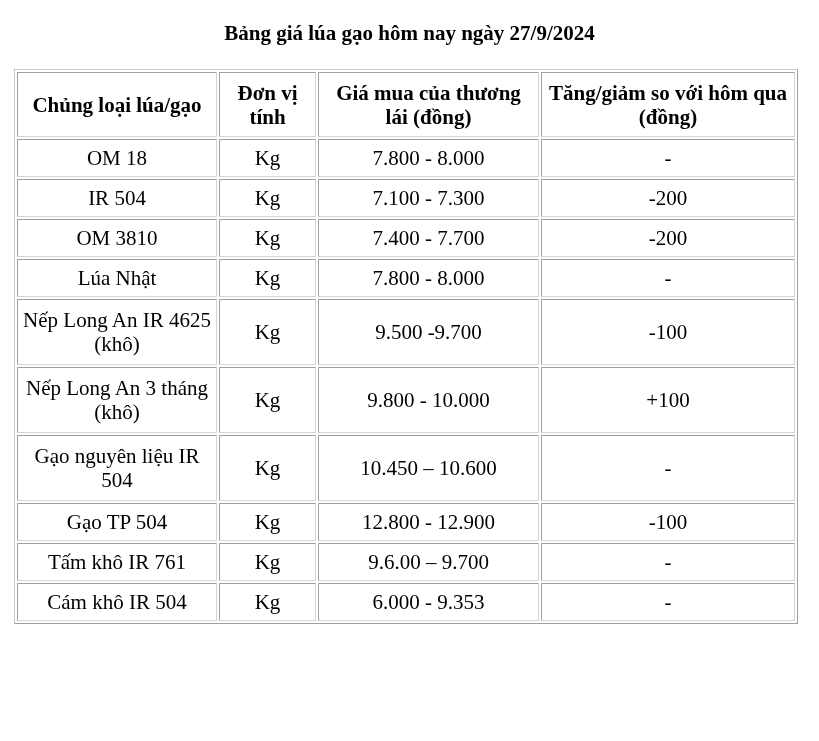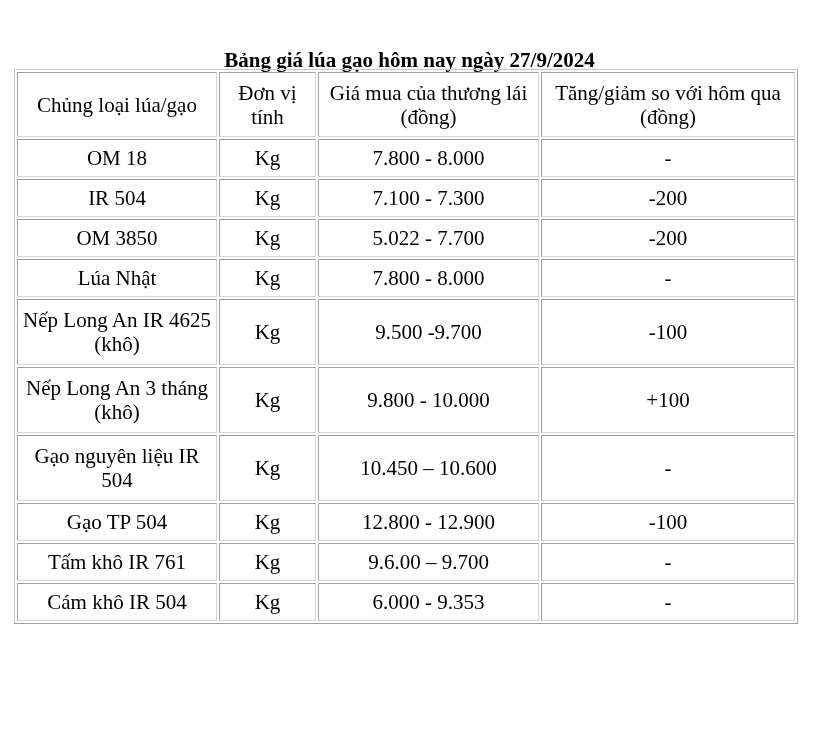--- a/index.html
+++ b/index.html
@@ -17,21 +17,20 @@
     }
     .title {
       position: absolute;
       left: 0;
       top: 18px;
       width: 819px;
       text-align: center;
       font-weight: bold;
       font-size: 21px;
       line-height: 30px;
-      margin-top: 27px;
     }
     table.price-table {
       position: absolute;
       left: 14px;
       top: 69px;
       width: 780px;
       border-collapse: separate;
       border-spacing: 2px;
       border: 1px solid #a0a0a0;
       border-top-color: #c8c8c8;
@@ -42,21 +41,21 @@
       border: 1px solid #a0a0a0;
       border-bottom-color: #d4d4d4;
       border-right-color: #d4d4d4;
       text-align: center;
       vertical-align: middle;
       padding: 0 4px;
       font-size: 21px;
       line-height: 24px;
     }
     table.price-table th {
-      font-weight: normal;
+      font-weight: bold;
       height: 63px;
     }
     col.c1 { width: 200px; }
     col.c2 { width: 97px; }
     col.c3 { width: 221px; }
     col.c4 { width: 254px; }
     tr.h1 td { height: 36px; }
     tr.h2 td { height: 64px; }
   </style>
 </head>
@@ -86,23 +85,23 @@
       <td>7.800 - 8.000</td>
       <td>-</td>
     </tr>
     <tr class="h1">
       <td>IR 504</td>
       <td>Kg</td>
       <td>7.100 - 7.300</td>
       <td>-200</td>
     </tr>
     <tr class="h1">
-      <td>OM 3850</td>
+      <td>OM 3810</td>
       <td>Kg</td>
-      <td>5.022 - 7.700</td>
+      <td>7.400 - 7.700</td>
       <td>-200</td>
     </tr>
     <tr class="h1">
       <td>Lúa Nhật</td>
       <td>Kg</td>
       <td>7.800 - 8.000</td>
       <td>-</td>
     </tr>
     <tr class="h2">
       <td>Nếp Long An IR 4625 (khô)</td>

